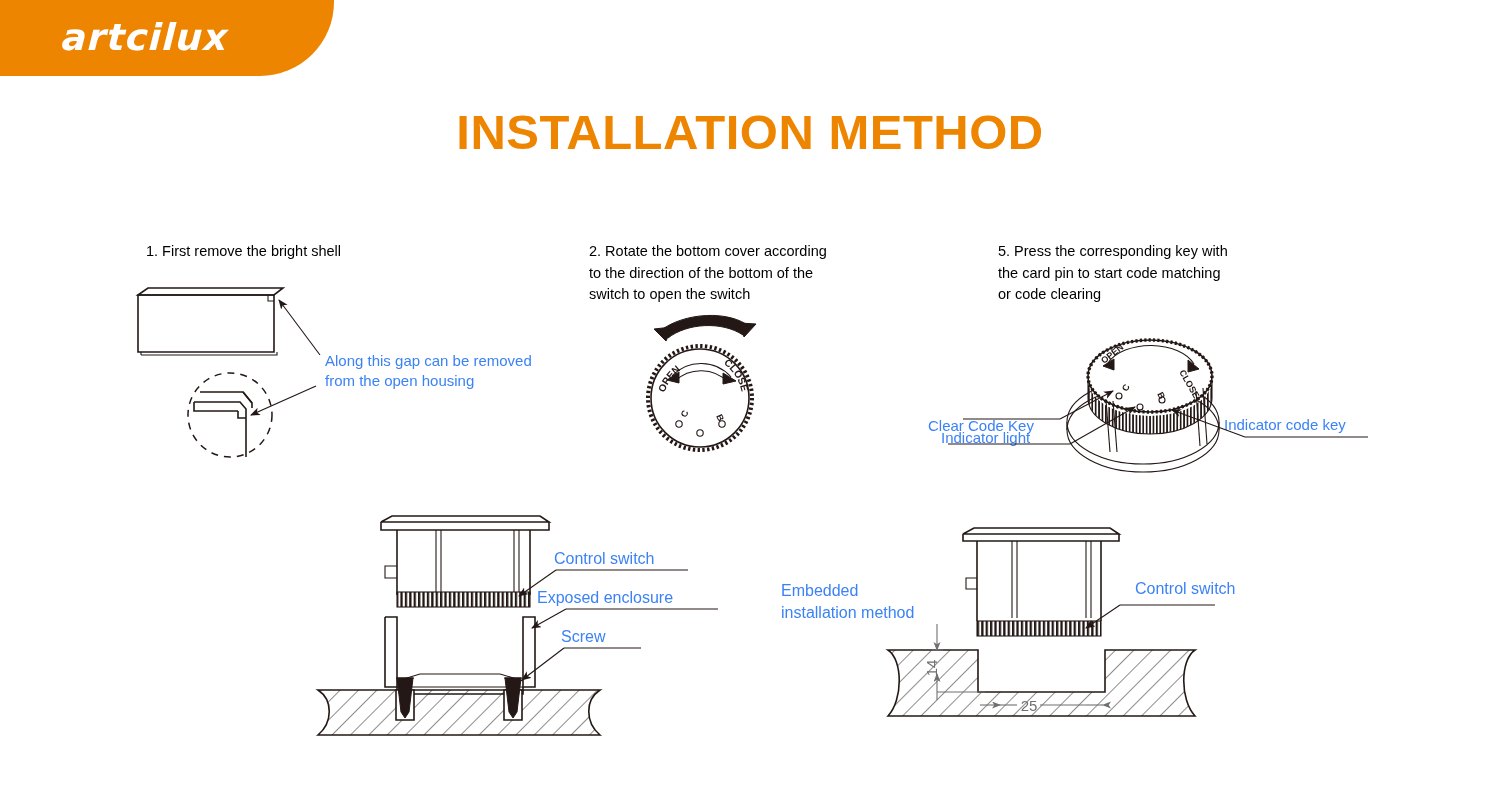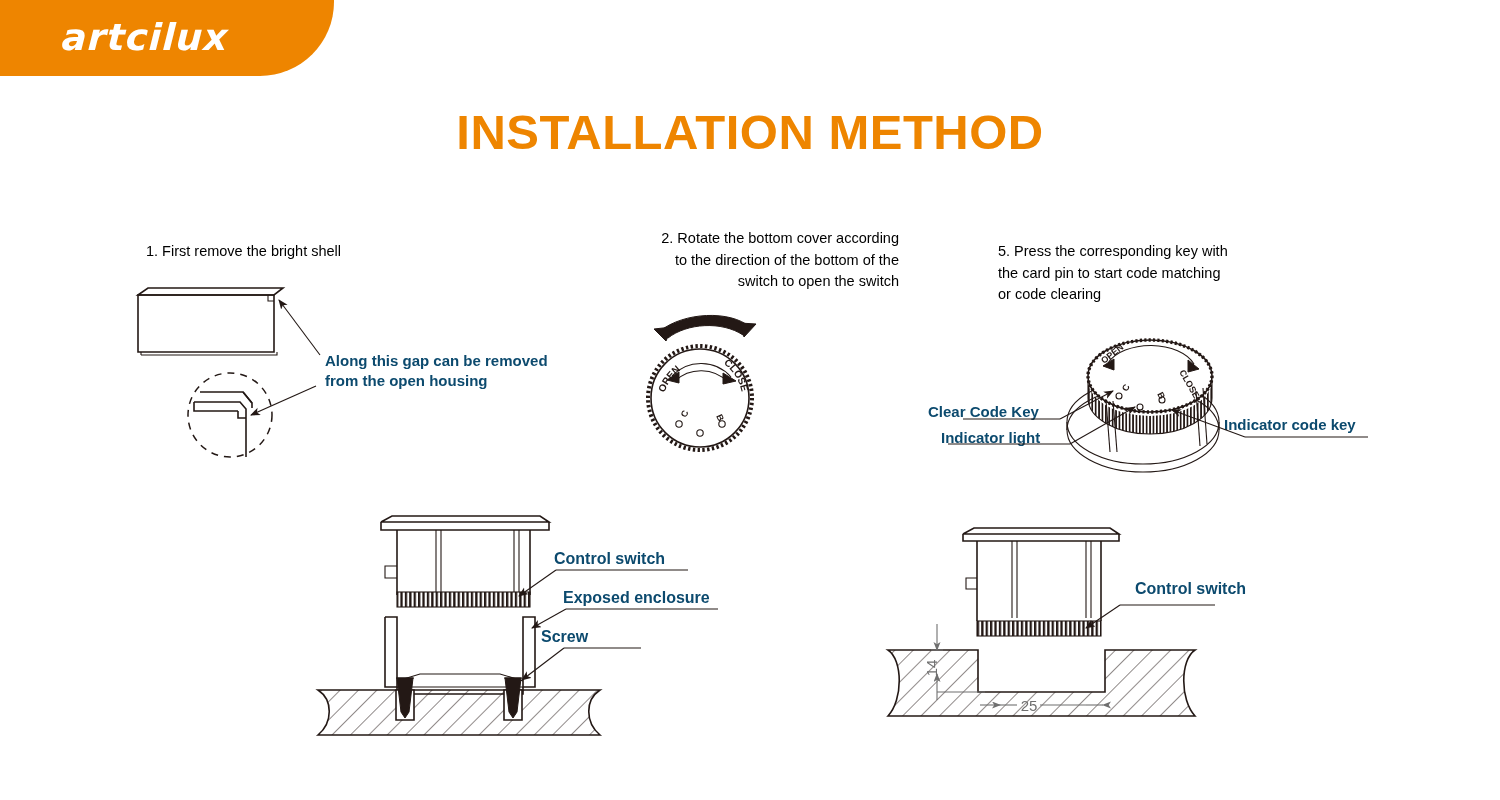--- a/index.html
+++ b/index.html
@@ -28,23 +28,22 @@
     position:absolute;left:0;top:104px;width:1500px;text-align:center;
     font-size:49px;font-weight:bold;color:#ee8500;letter-spacing:0.5px;
   }
 
   
   .step-text{
     position:absolute;font-size:14.5px;line-height:21.5px;color:#000000;
     white-space:pre-line;
   }
   .label{
-    position:absolute;font-size:15px;line-height:20px;color:#0c4a6e;
+    position:absolute;font-size:15px;line-height:20px;color:#3b82f6;
     white-space:pre-line;
-    font-weight:bold;
   }
   .label-lg{font-size:16px;line-height:22px;}
 
   
   .draw{position:absolute;left:0;top:0;width:1500px;height:800px;
         pointer-events:none;}
   .ln{fill:none;stroke:#231815;stroke-width:1.6;}
   .ln-t{fill:none;stroke:#231815;stroke-width:1.1;}
   .dash{fill:none;stroke:#231815;stroke-width:1.5;stroke-dasharray:7 6;}
   .fill-dark{fill:#231815;stroke:#231815;stroke-width:1;}
@@ -65,36 +64,38 @@
     <div class="brand-logo">artcilux</div>
   </div>
 
   <div class="page-title">INSTALLATION METHOD</div>
 
   <div class="step-text" style="left:146px;top:241px;width:420px;">1. First remove the bright shell</div>
 
   <div class="label" style="left:325px;top:351px;width:270px;">Along this gap can be removed
 from the open housing</div>
 
-  <div class="step-text" style="left:589px;top:228px;width:310px;text-align:right;">2. Rotate the bottom cover according
+  <div class="step-text" style="left:589px;top:241px;width:310px;">2. Rotate the bottom cover according
 to the direction of the bottom of the
 switch to open the switch</div>
 
   <div class="step-text" style="left:998px;top:241px;width:300px;">5. Press the corresponding key with
 the card pin to start code matching
 or code clearing</div>
 
-  <div class="label" style="left:928px;top:402px;">Clear Code Key</div>
+  <div class="label" style="left:928px;top:416px;">Clear Code Key</div>
   <div class="label" style="left:941px;top:428px;">Indicator light</div>
   <div class="label" style="left:1224px;top:415px;">Indicator code key</div>
 
   <div class="label label-lg" style="left:554px;top:548px;">Control switch</div>
-  <div class="label label-lg" style="left:563px;top:587px;">Exposed enclosure</div>
-  <div class="label label-lg" style="left:541px;top:626px;">Screw</div>
-
+  <div class="label label-lg" style="left:537px;top:587px;">Exposed enclosure</div>
+  <div class="label label-lg" style="left:561px;top:626px;">Screw</div>
+
+  <div class="label label-lg" style="left:781px;top:580px;width:190px;">Embedded
+installation method</div>
   <div class="label label-lg" style="left:1135px;top:578px;">Control switch</div>
 
   <svg class="draw" viewBox="0 0 1500 800">
     <defs>
       <marker id="arw" markerWidth="11" markerHeight="11" refX="9" refY="4" orient="auto" markerUnits="userSpaceOnUse">
         <path d="M0,0 L10,4 L0,8 L2.6,4 Z" fill="#231815"></path>
       </marker>
       <marker id="arwg" markerWidth="10" markerHeight="10" refX="8" refY="3.5" orient="auto" markerUnits="userSpaceOnUse">
         <path d="M0,0 L9,3.5 L0,7 L2.3,3.5 Z" fill="#6f6f6f"></path>
       </marker>

